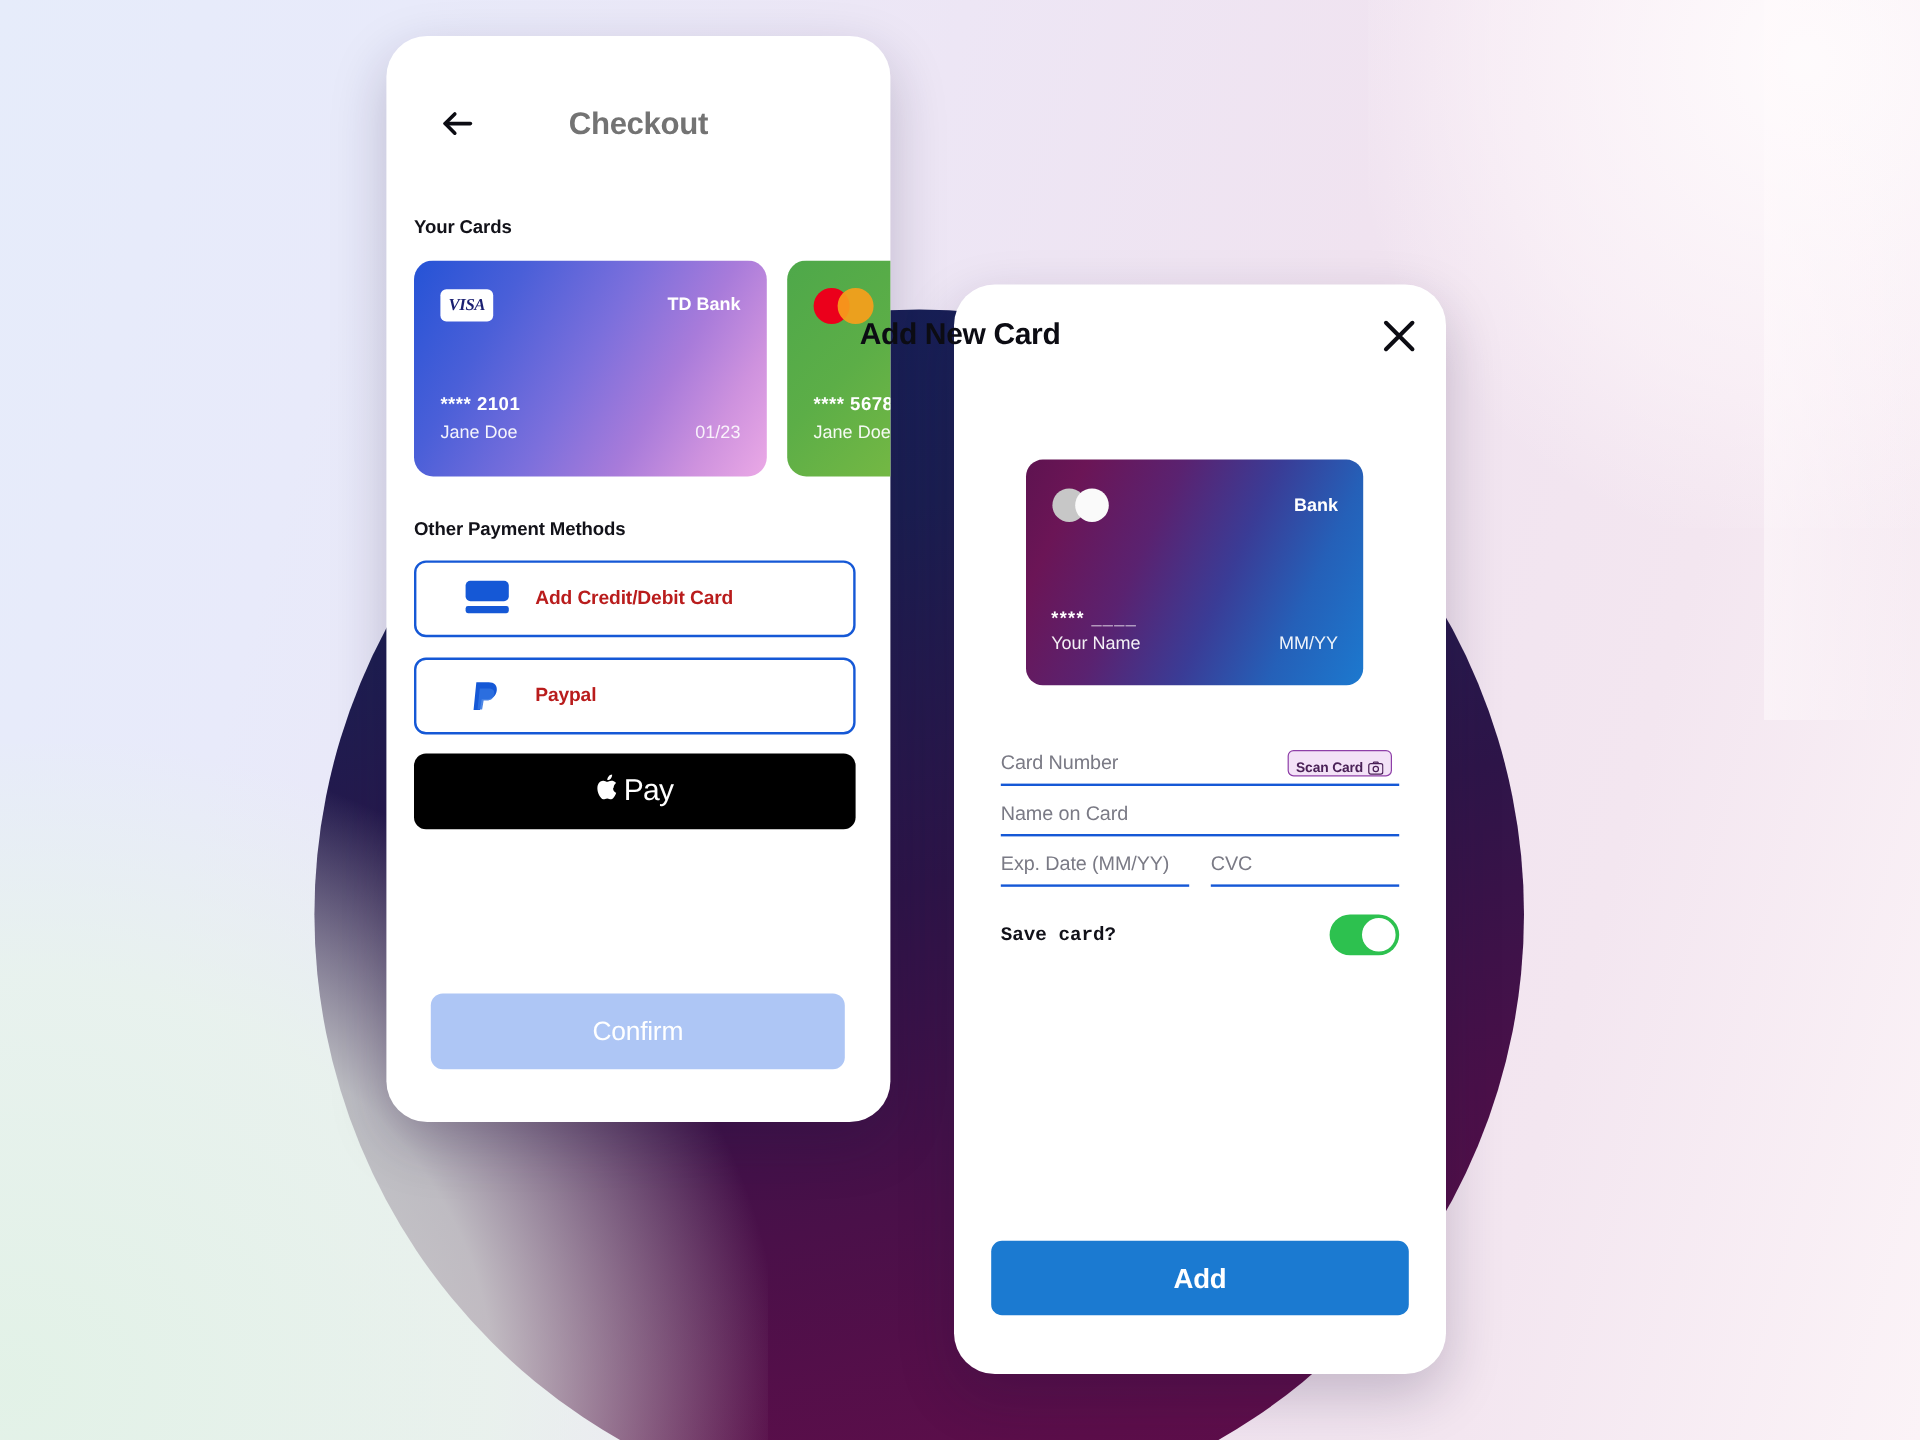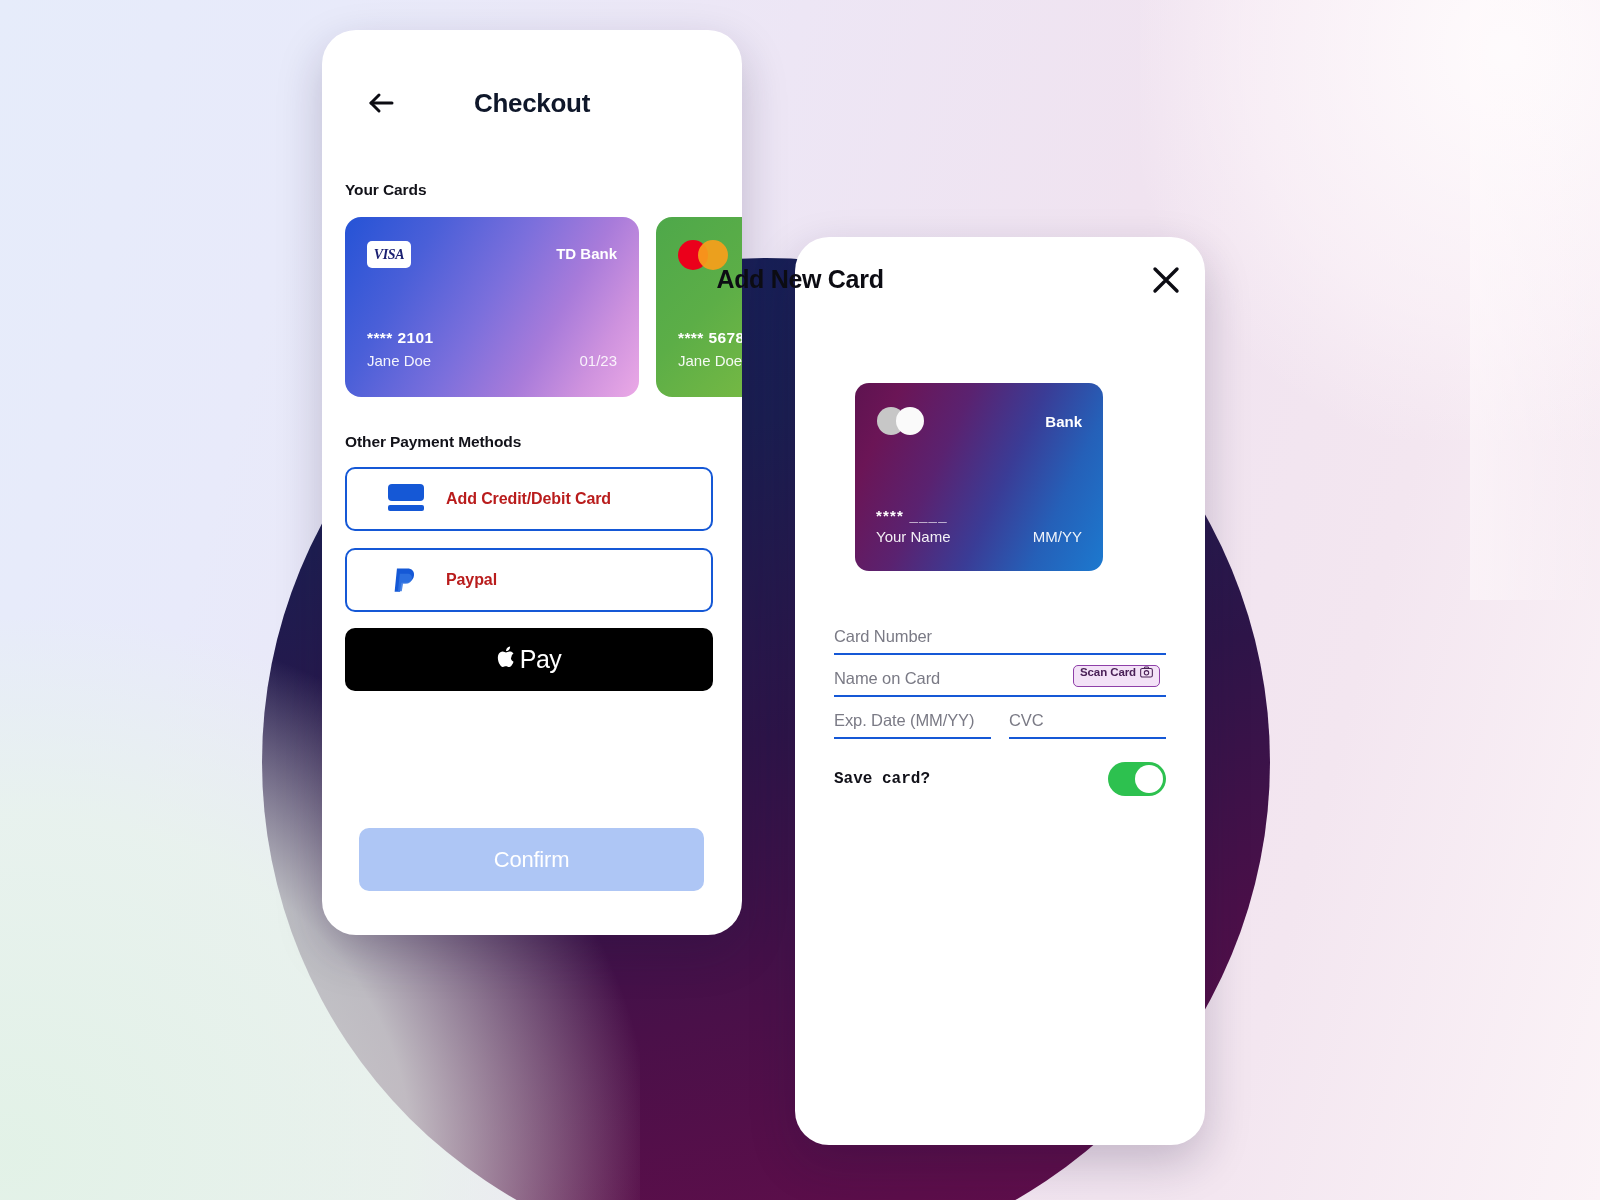--- a/index.html
+++ b/index.html
@@ -75,21 +75,21 @@
     display: flex; align-items: center;
   }
   .back-arrow {
     position: absolute; left: 42px; top: 56px;
     width: 34px; height: 34px;
     cursor: pointer;
   }
   .ck-title {
     position: absolute; left: 0; right: 0; top: 58px;
     text-align: center;
-    font-size: 26px; font-weight: bold; color: #0f172a;
+    font-size: 26px; font-weight: bold; color: #737373;
     letter-spacing: -0.3px;
   }
 
   .section-label {
     position: absolute;
     font-size: 15.5px; font-weight: bold; color: #121219;
     letter-spacing: -0.1px;
   }
   #lbl-your-cards { left: 345px; top: 181px; }
   #lbl-other-methods { left: 345px; top: 433px; }
@@ -221,21 +221,21 @@
     font-size: 25px; font-weight: bold; color: #0C0C13;
     letter-spacing: -0.3px;
   }
   .ac-close {
     position: absolute; left: 1148px; top: 262px;
     width: 36px; height: 36px; cursor: pointer;
   }
   .new-card {
     position: absolute;
     left: 855px; top: 383px;
-    width: 248px; height: 188px;
+    width: 281px; height: 188px;
     border-radius: 14px;
     color: #FFFFFF;
     background: linear-gradient(115deg, #5E1350 0%, #6B1556 14%, #5A2270 36%, #3A3C96 58%, #2560B8 78%, #1C79CF 100%);
   }
   .nc-circles { position: absolute; left: 22px; top: 24px; width: 50px; height: 28px; }
   .nc-circles i { position: absolute; top: 0; width: 28px; height: 28px; border-radius: 50%; display: block; }
   .nc-circles i.c1 { left: 0; background: #C7C7C7; }
   .nc-circles i.c2 { left: 19px; background: #FAFAFA; }
   .nc-bank {
     position: absolute; right: 21px; top: 30px;
@@ -270,23 +270,22 @@
   #field-exp         { left: 834px; top: 707px; width: 157px; height: 32px; }
   #field-cvc         { left: 1009px; top: 707px; width: 157px; height: 32px; }
 
   .scan-badge {
     position: absolute; left: 1073px; top: 625px;
     height: 22px;
     padding: 0 6px;
     border: 1px solid #8E3FA8;
     border-radius: 5px;
     background: #F3E2F7;
-    display: flex; align-items: flex-start; gap: 4px;
-    cursor: pointer;
-    margin-top: 40px;
+    display: flex; align-items: flex-end; gap: 4px;
+    cursor: pointer;
   }
   .scan-badge span {
     font-size: 11.5px; font-weight: bold; color: #4A2157; letter-spacing: -0.1px;
   }
 
   .save-row { position: absolute; left: 834px; top: 762px; width: 332px; height: 36px; }
   .save-label {
     position: absolute; left: 0; top: 8px;
     font-size: 16px; font-weight: bold; color: #111119; font-family: Liberation Mono, monospace;
   }
@@ -442,14 +441,17 @@
     <span class="ph">CVC</span>
   </div>
 
   <div class="save-row" style="z-index:6;">
     <div class="save-label">Save card?</div>
     <div class="toggle">
       <div class="knob"></div>
     </div>
   </div>
 
+  <div id="btn-add" style="z-index:6;">
+    <span>Add</span>
+  </div>
 
 </div>
 
 </body></html>

